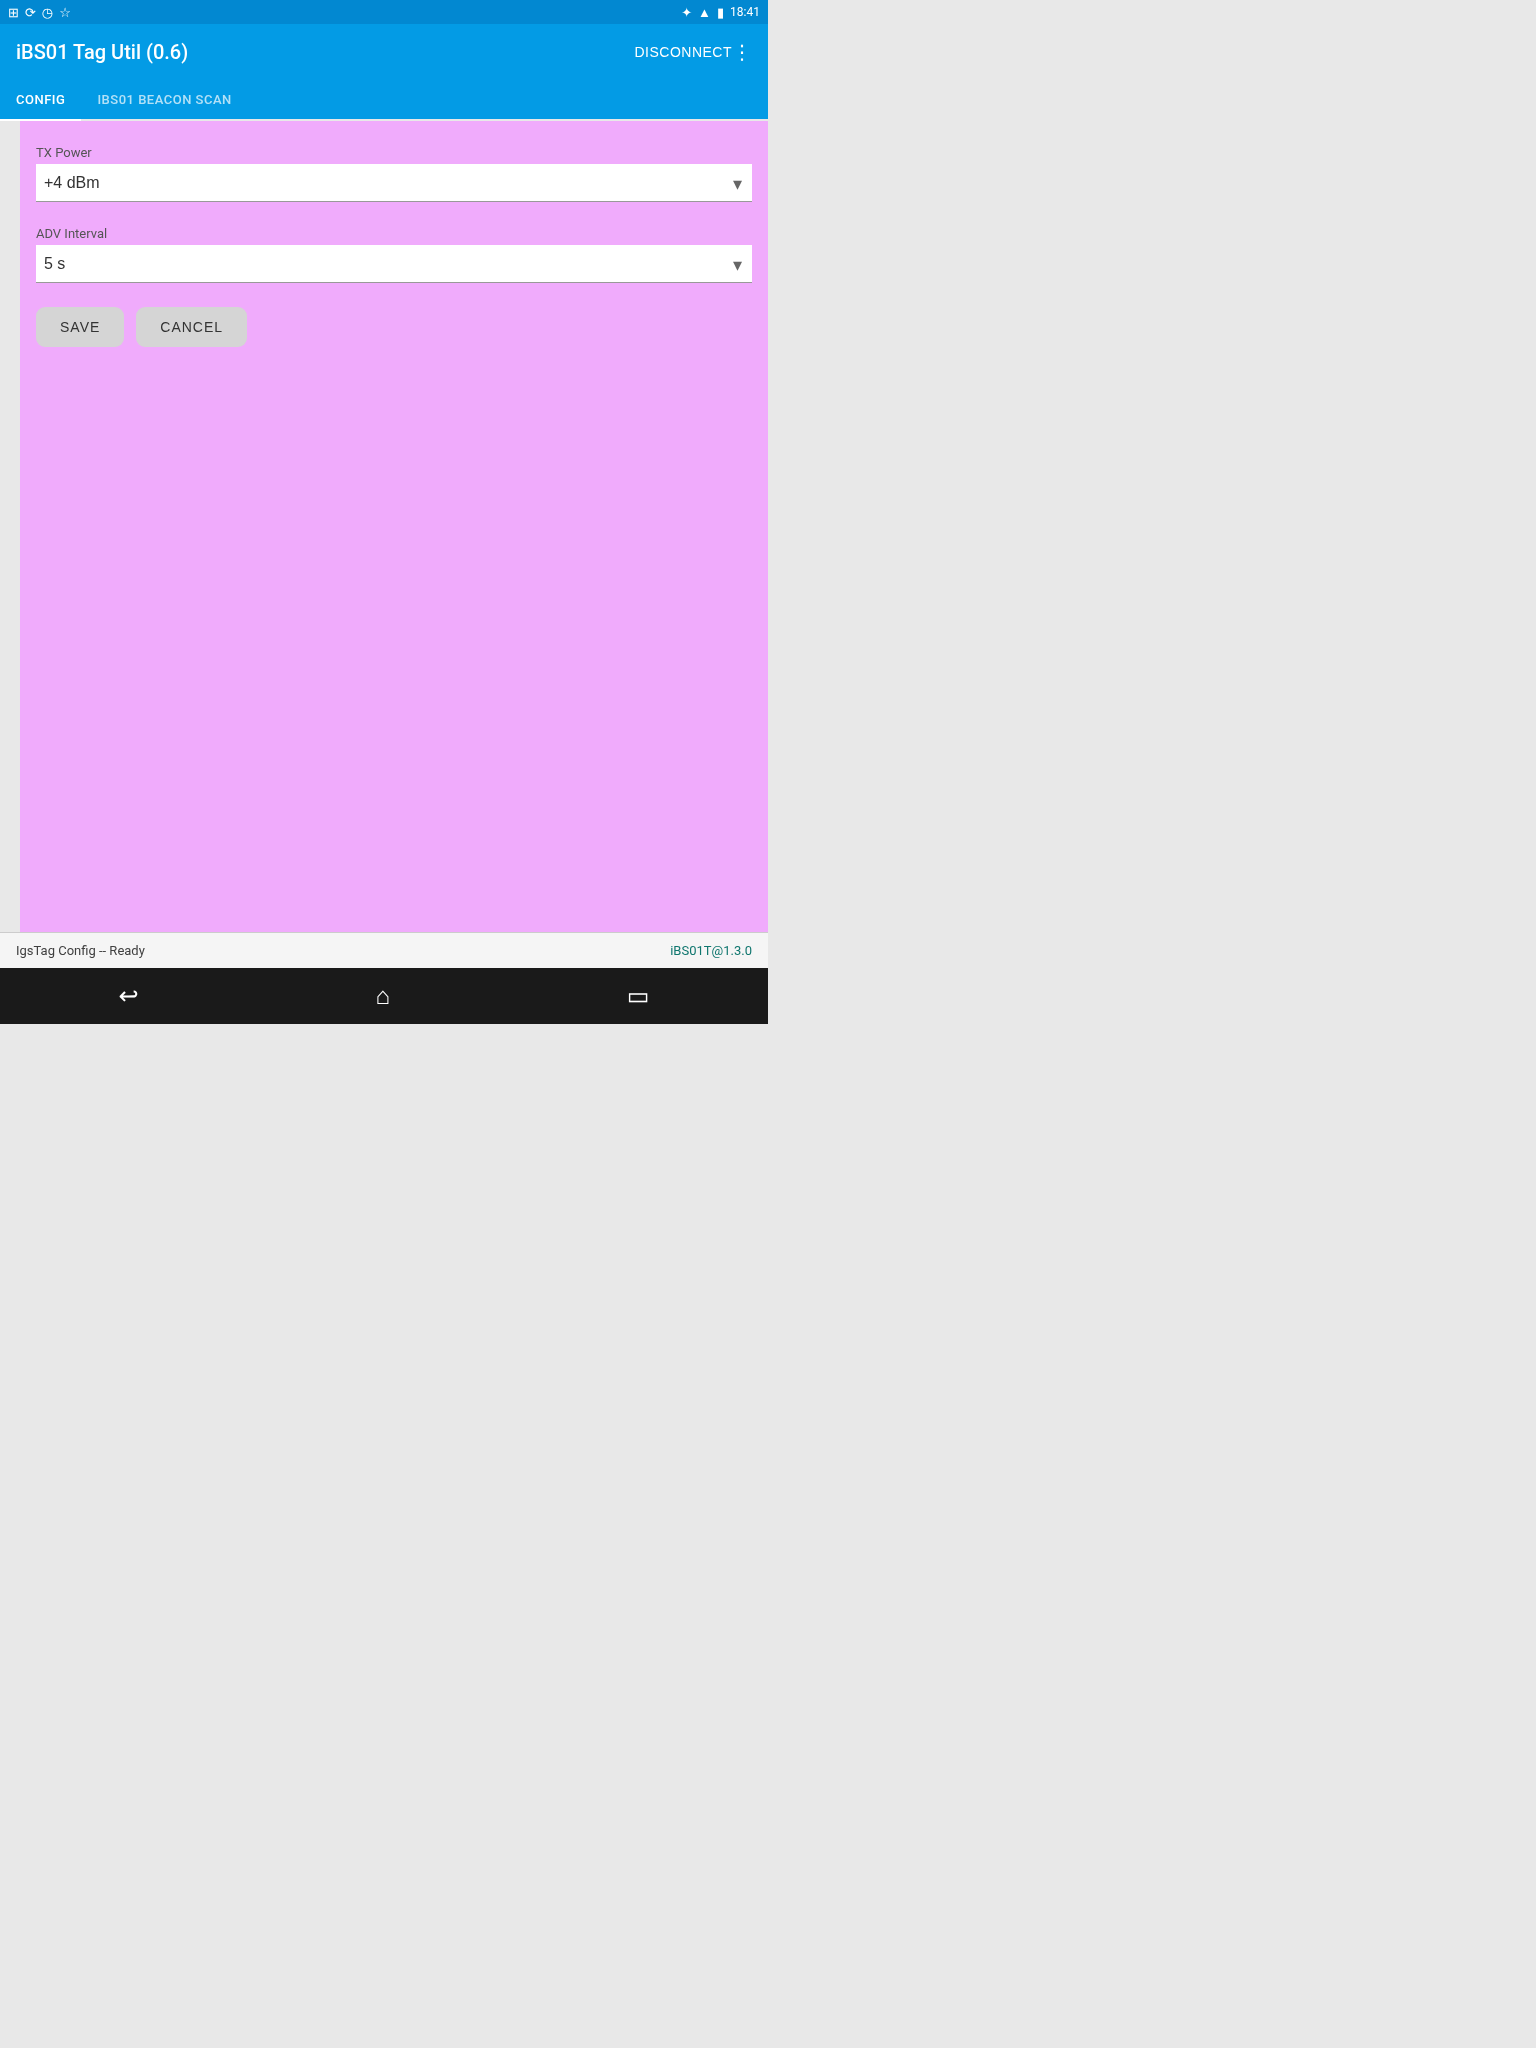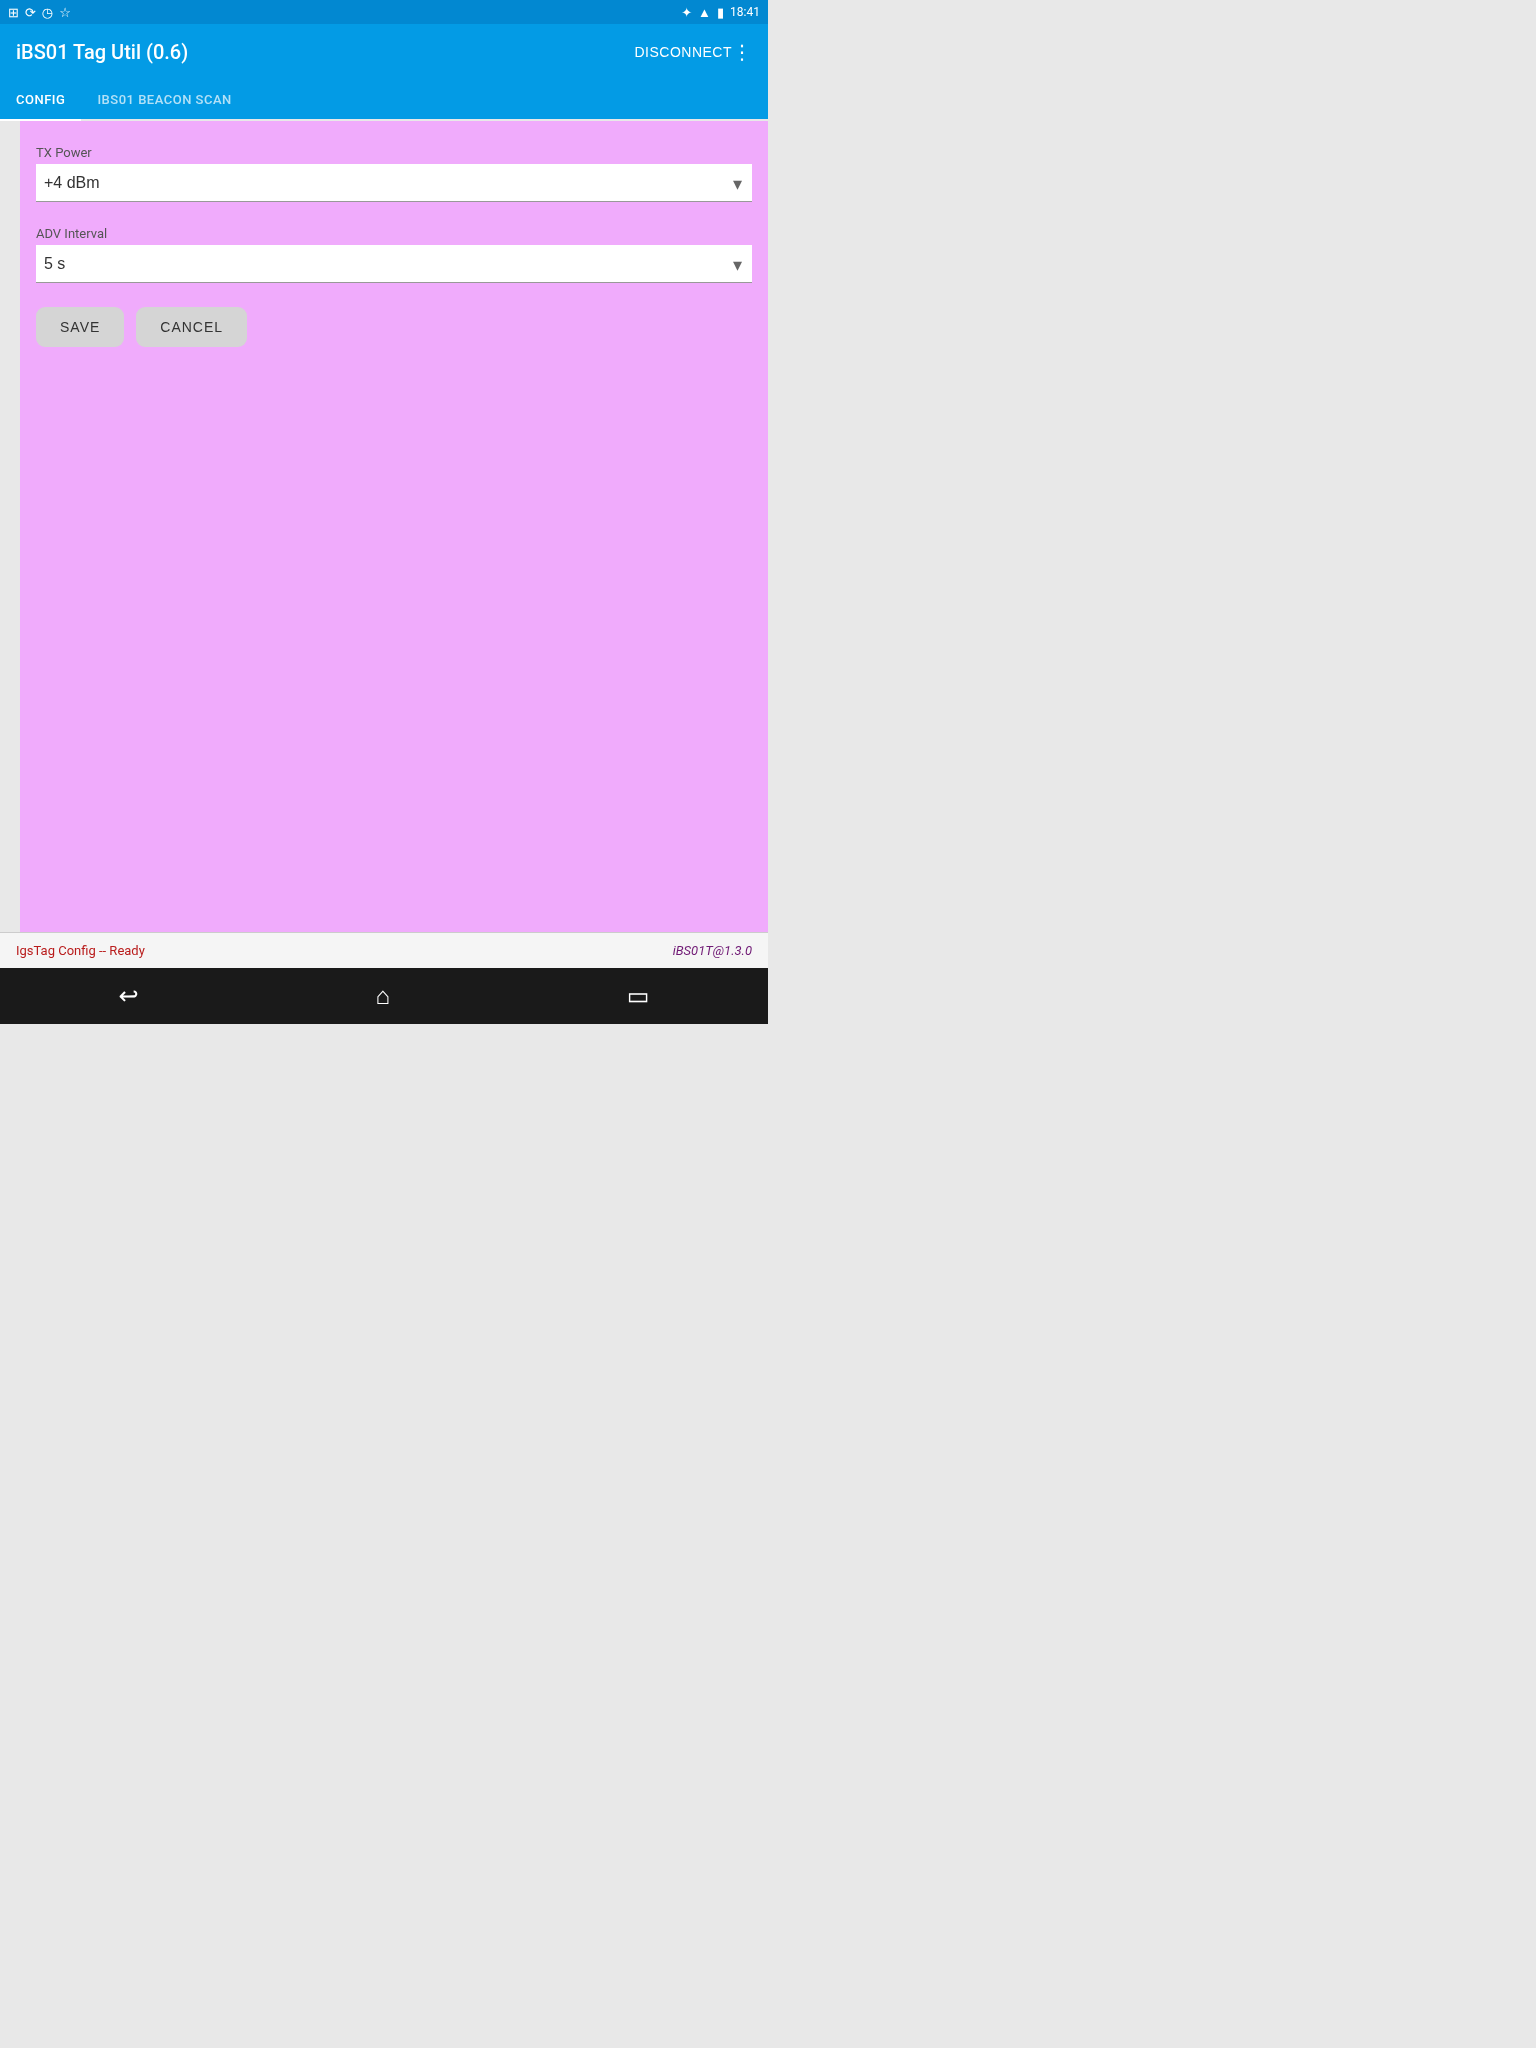--- a/index.html
+++ b/index.html
@@ -196,27 +196,26 @@
       border-top: 1px solid #ccc;
       padding: 10px 16px;
       display: flex;
       justify-content: space-between;
       align-items: center;
       flex-shrink: 0;
     }
 
     .status-left {
       font-size: 13px;
-      color: #b91c1c;
+      color: #404040;
     }
 
     .status-right {
       font-size: 13px;
-      color: #701a75;
-      font-style: italic;
+      color: #0f766e;
     }
 
     
     .nav-bar {
       background: #1a1a1a;
       height: 56px;
       display: flex;
       align-items: center;
       justify-content: space-around;
       flex-shrink: 0;

